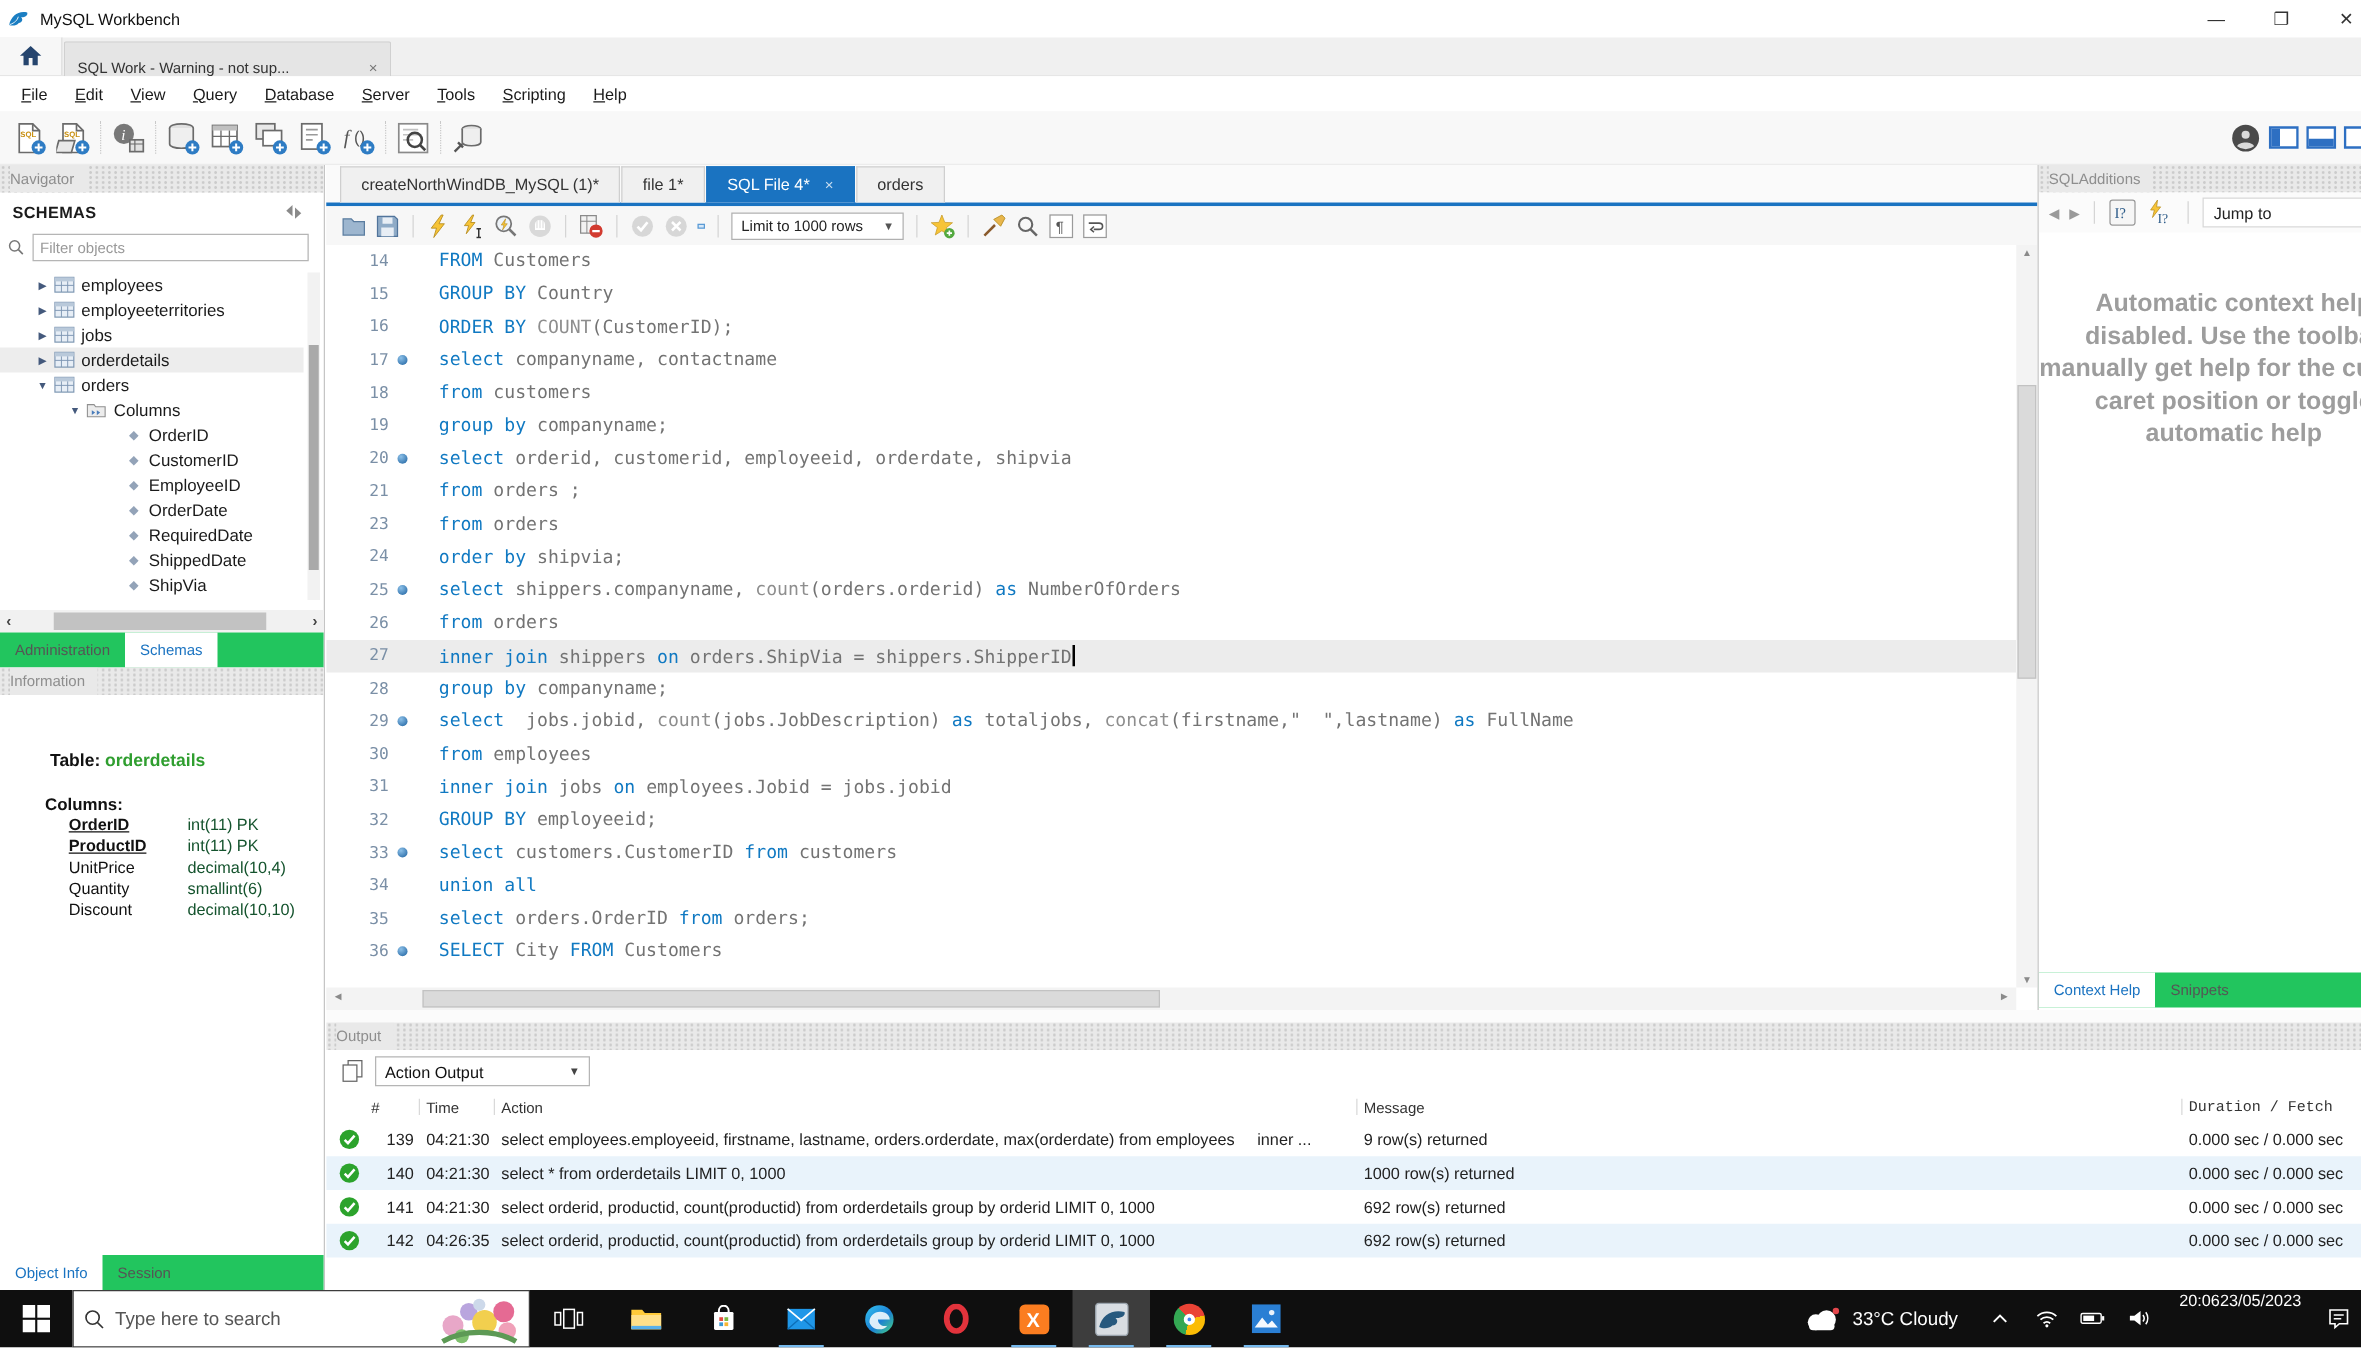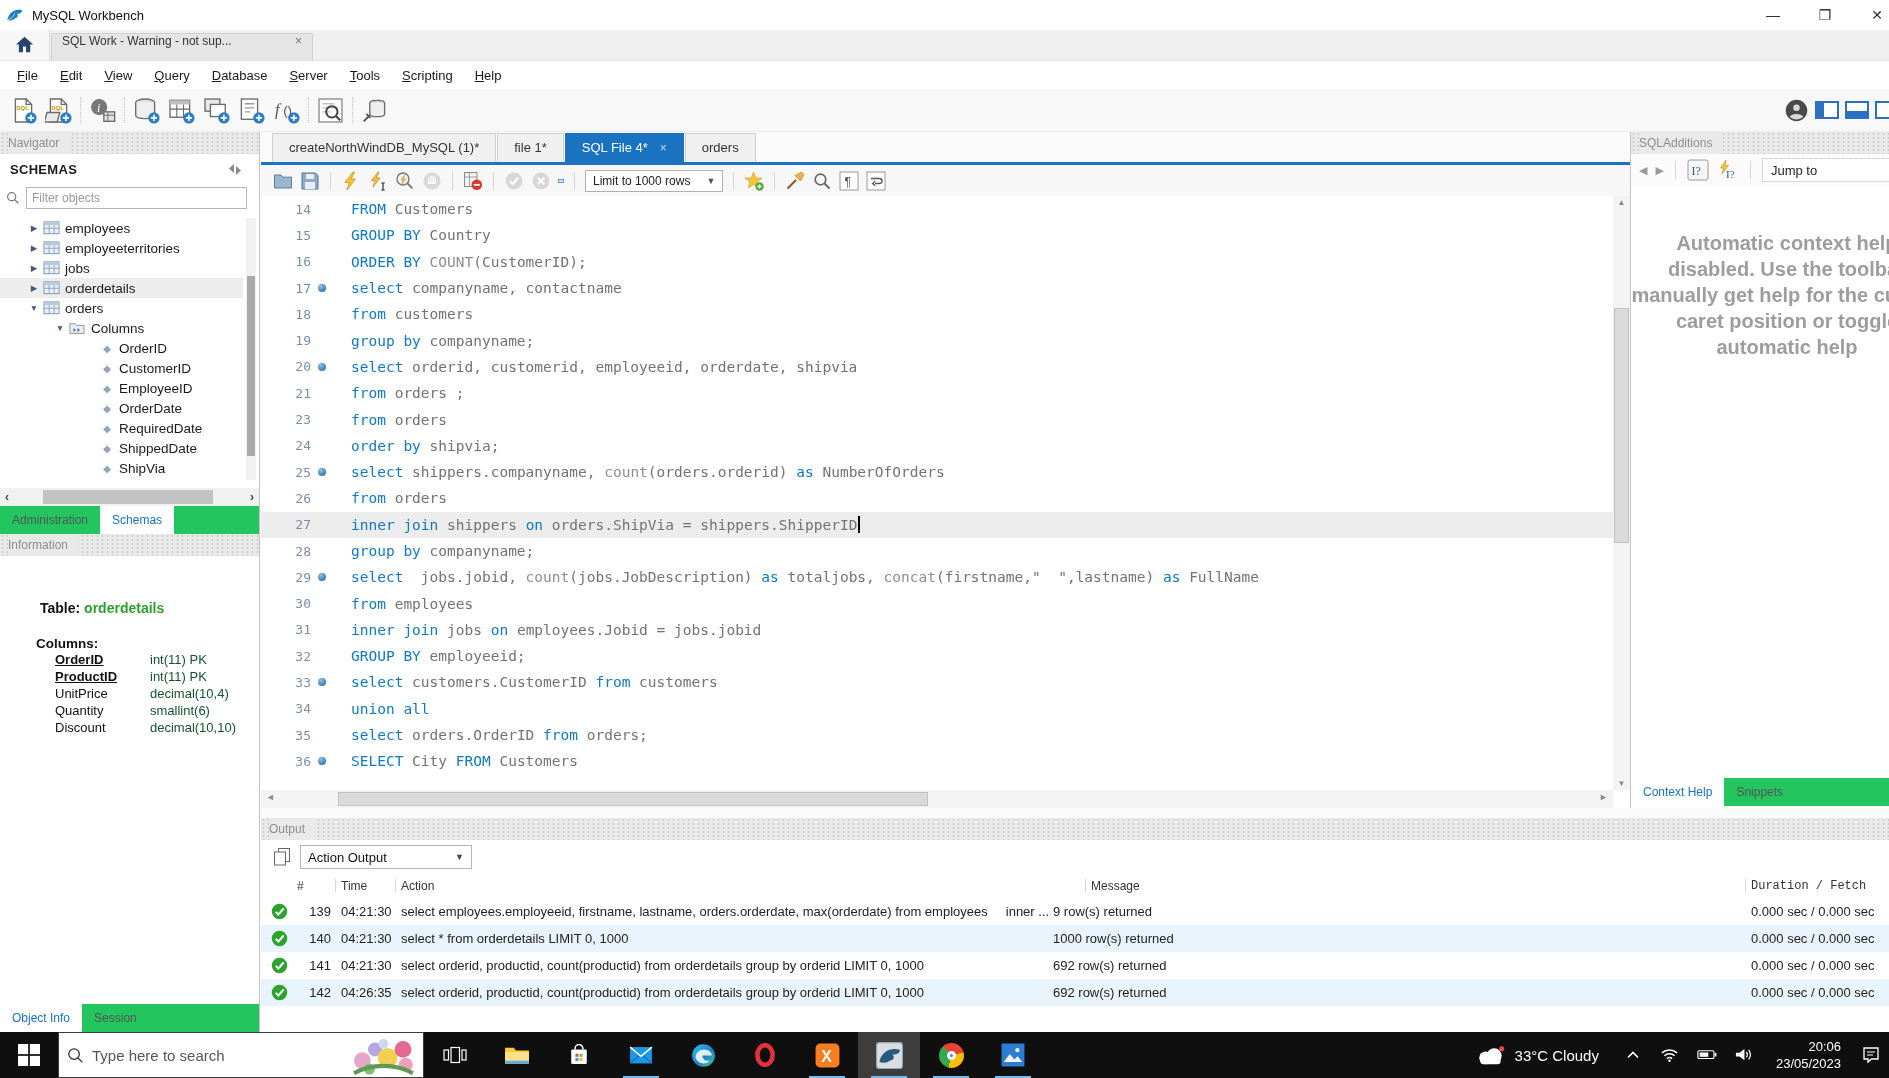--- a/index.html
+++ b/index.html
@@ -9,21 +9,21 @@
 svg{display:block}
 
 .titlebar{position:absolute;top:0;left:0;right:0;height:30px;background:#fff}
 .tb-logo{position:absolute;left:6px;top:6px;width:18px;height:18px}
 .tb-title{position:absolute;left:32px;top:8px;font-size:13px;color:#101010}
 .tb-controls{position:absolute;right:-14px;top:0;height:30px;display:flex}
 .tb-btn{width:52px;text-align:center;line-height:30px;font-size:14px;color:#333}
 
 .hometabs{position:absolute;top:30px;left:0;right:0;height:31px;background:#f0f0f0;border-bottom:1px solid #e6e6e6}
 .home-tab{position:absolute;left:0;top:0;width:50px;height:30px;display:flex;align-items:center;justify-content:center;background:#f7f7f7;border-right:1px solid #dcdcdc}
-.doc-tab{position:absolute;left:51px;top:3px;height:28px;width:262px;background:#e5e5e5;border:1px solid #d0d0d0;border-bottom:none;border-radius:2px 2px 0 0;display:flex;align-items:flex-start;padding:0 10px;font-size:12px;color:#333}
+.doc-tab{position:absolute;left:51px;top:3px;height:28px;width:262px;background:#e5e5e5;border:1px solid #d0d0d0;border-bottom:none;border-radius:2px 2px 0 0;display:flex;align-items:flex-end;padding:0 10px;font-size:12px;color:#333}
 .doc-tab .x{margin-left:auto;color:#777;font-size:12px}
 
 .menubar{position:absolute;top:61px;left:0;right:0;height:28px;background:#fff;display:flex;align-items:center;padding-left:6px}
 .menu-item{padding:0 11px;font-size:13px;color:#1a1a1a}
 .menu-item u{text-decoration:underline}
 
 .maintoolbar{position:absolute;top:89px;left:0;right:0;height:43px;background:#f8f8f8;border-bottom:1px solid #ececec;display:flex;align-items:center;padding-left:6px}
 .mt-ic{width:27px;height:27px;margin:0 4px}
 .mt-sep{width:1px;height:26px;border-left:1px dotted #c9c9c9;margin:0 4px}
 .mt-right{margin-left:auto;display:flex;align-items:center;margin-right:-10px;gap:6px}
@@ -114,37 +114,37 @@
 .ao-select .car{font-size:9px;color:#444}
 .og-head{height:24px;position:relative;color:#333;font-size:12px}
 .og-h{position:absolute;top:5px}
 .og-vline{position:absolute;top:5px;height:13px;width:1px;background:#d9d9d9}
 .og-row{height:27px;position:relative;font-size:13px;color:#222}
 .og-row.alt{background:#e9f3fb}
 .og-check{position:absolute;left:10px;top:5px;width:17px;height:17px}
 .og-id{position:absolute;left:28px;width:42px;text-align:right;line-height:27px}
 .og-time{position:absolute;left:80px;line-height:27px}
 .og-action{position:absolute;left:140px;width:685px;line-height:27px;white-space:pre;overflow:hidden}
-.og-msg{position:absolute;left:792px;line-height:27px}
+.og-msg{position:absolute;left:830px;line-height:27px}
 .og-dur{position:absolute;left:1490px;line-height:27px}
 
 .taskbar{position:absolute;bottom:0;left:0;right:0;height:46px;background:#0f0f0f;display:flex;align-items:stretch;color:#fff}
 .tk-start{width:58px;display:flex;align-items:center;justify-content:center}
 .tk-search{width:366px;background:#fff;border:1px solid #3c3c3c;display:flex;align-items:center;padding:0 8px;gap:8px}
 .tk-search input{border:none;outline:none;font-size:15px;flex:1;color:#444;font-family:inherit;min-width:0}
 .tk-search input::placeholder{color:#555}
 .tk-flowers{width:66px;height:42px;overflow:hidden;flex:none}
 .tk-app{width:62px;display:flex;align-items:center;justify-content:center;position:relative}
 .tk-app.open::after{content:"";position:absolute;bottom:0;left:13px;right:13px;height:2px;background:#76b9ed}
 .tk-app.active{background:#3d3d3d}
 .tk-spacer{flex:1}
 .tk-weather{display:flex;align-items:center;gap:9px;font-size:15px;padding:0 14px;white-space:nowrap}
 .tk-tray{display:flex;align-items:center;gap:17px;padding:0 10px}
 .tk-tray .ti{width:20px;height:16px;display:flex;align-items:center;justify-content:center}
-.tk-clock{text-align:right;font-size:13px;line-height:17px;padding:0 12px;display:flex;flex-direction:column;justify-content:center;white-space:nowrap}
+.tk-clock{text-align:right;font-size:13px;line-height:17px;padding:0 12px;display:flex;flex-direction:row;justify-content:center;white-space:nowrap}
 .tk-notif{width:36px;display:flex;align-items:center;justify-content:center}
 .chrome-o{width:25px;height:25px;border-radius:50%;background:conic-gradient(from -45deg,#ea4335 0 120deg,#fbbc05 0 240deg,#34a853 0 360deg);display:flex;align-items:center;justify-content:center}
 .chrome-i{width:9px;height:9px;border-radius:50%;background:#4285f4;border:3px solid #fff}
 </style>
 </head>
 <body>
 
 <div class="app">
 
   <div class="titlebar">

